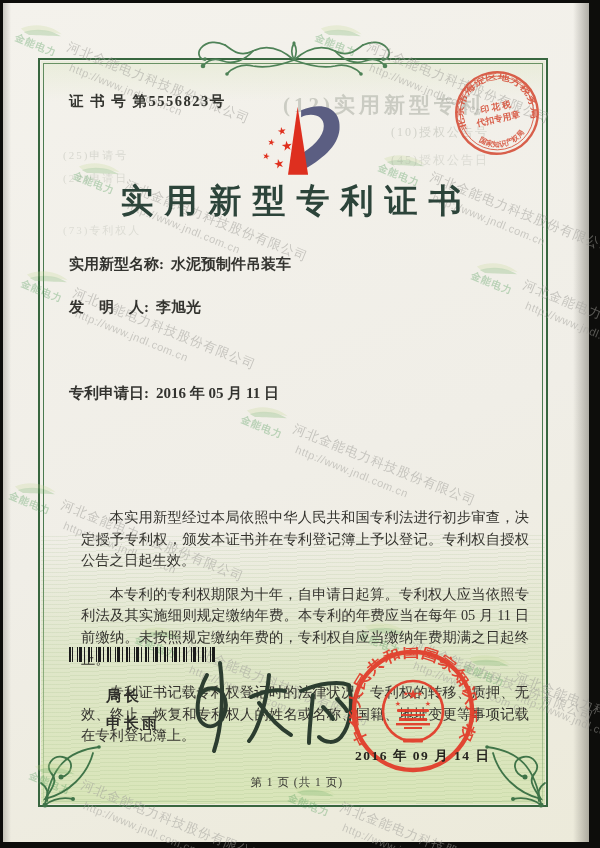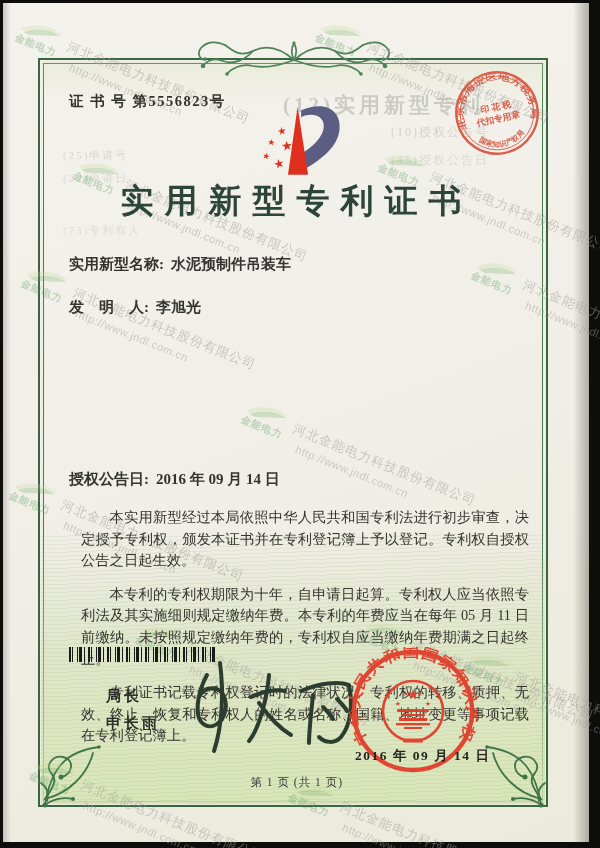--- a/index.html
+++ b/index.html
@@ -323,22 +323,22 @@
     </svg>
 
     <div class="z2 title">实用新型专利证书</div>
 
     <div class="z2 frow" style="top:252px;">
       <span>实用新型名称:</span><span class="val">水泥预制件吊装车</span>
     </div>
     <div class="z2 frow" style="top:295px;">
       <span>发　明　人:</span><span class="val">李旭光</span>
     </div>
-    <div class="z2 frow" style="top:467px;">
-      <span>授权公告日:</span><span class="val">2016 年 09 月 14 日</span>
+    <div class="z2 frow" style="top:381px;">
+      <span>专利申请日:</span><span class="val">2016 年 05 月 11 日</span>
     </div>
 
     <div class="z2 paras">
       <p>本实用新型经过本局依照中华人民共和国专利法进行初步审查，决定授予专利权，颁发本证书并在专利登记簿上予以登记。专利权自授权公告之日起生效。</p>
       <p>本专利的专利权期限为十年，自申请日起算。专利权人应当依照专利法及其实施细则规定缴纳年费。本专利的年费应当在每年 05 月 11 日前缴纳。未按照规定缴纳年费的，专利权自应当缴纳年费期满之日起终止。</p>
       <p>专利证书记载专利权登记时的法律状况。专利权的转移、质押、无效、终止、恢复和专利权人的姓名或名称、国籍、地址变更等事项记载在专利登记簿上。</p>
     </div>
 
     <div class="z2 barcode"></div>
 

